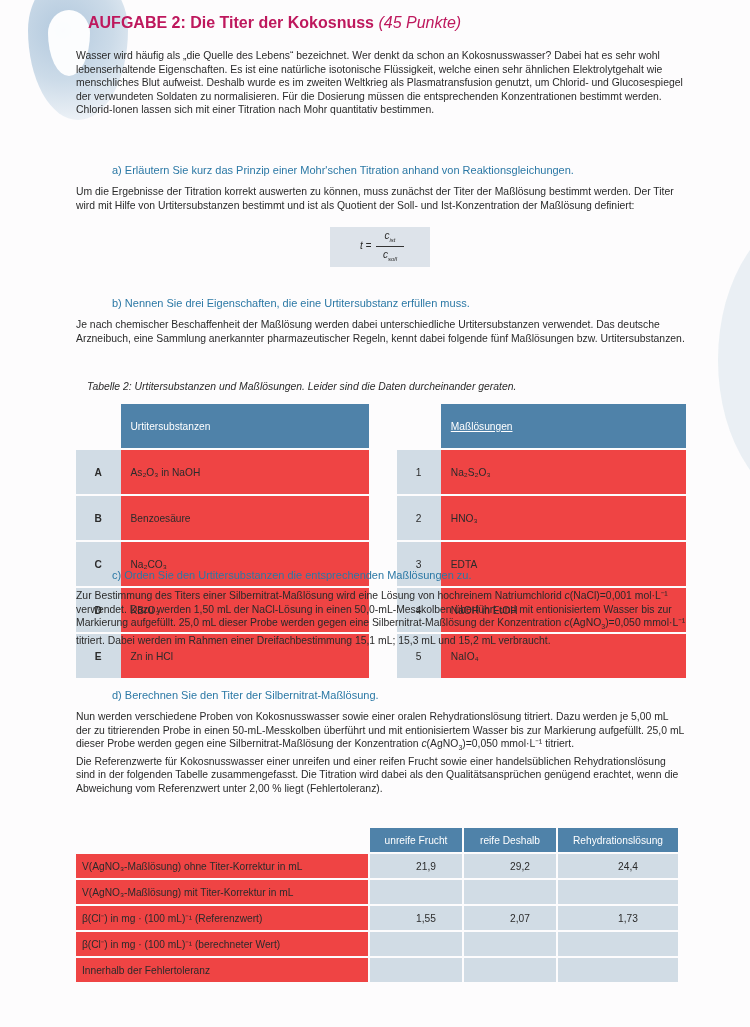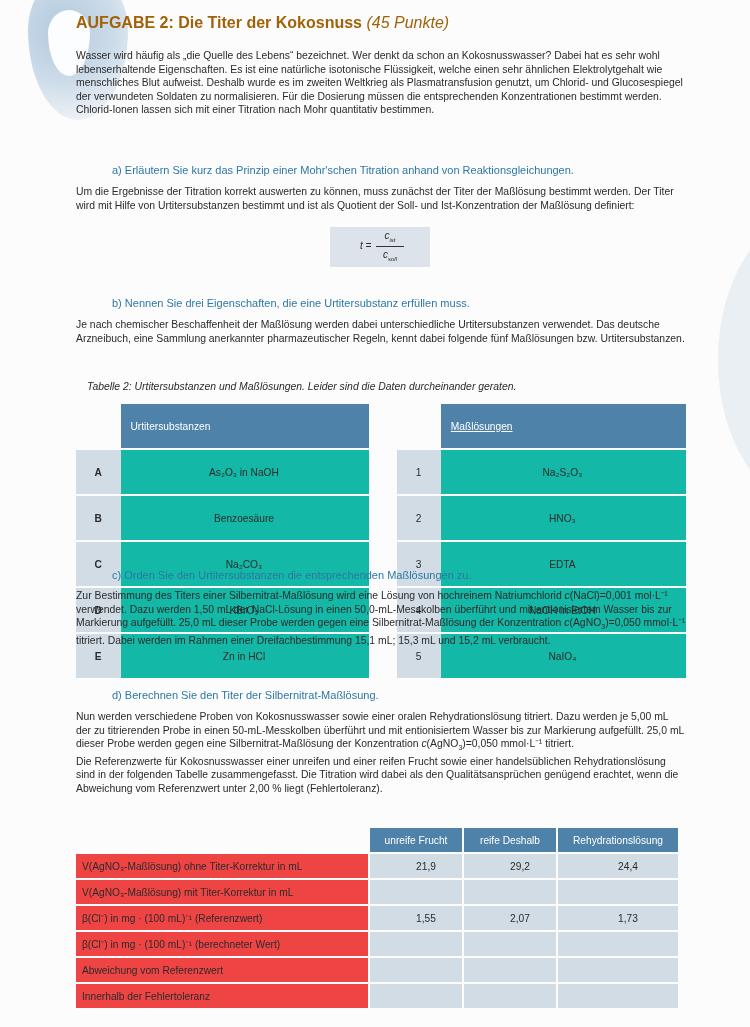--- a/index.html
+++ b/index.html
@@ -19,22 +19,22 @@
     position: absolute; left: 48px; top: 10px; width: 42px; height: 66px;
     background: #ffffff; border-radius: 50% 50% 50% 50% / 35% 35% 65% 65%;
     opacity: 0.95;
   }
   .right-arc {
     position: absolute; left: 718px; top: 210px; width: 200px; height: 300px;
     border-radius: 50%; background: #e1e9f0; opacity: 0.7;
   }
   .content { position: absolute; left: 76px; top: 0; width: 610px; }
   h1 {
-    position: absolute; top: 14px; left: 0; margin: 0;
-    font-size: 16px; font-weight: bold; color: #a16207; white-space: nowrap;
+    position: absolute; top: 14px; left: 12px; margin: 0;
+    font-size: 16px; font-weight: bold; color: #be185d; white-space: nowrap;
   }
   h1 .pts { font-weight: normal; font-style: italic; }
   p.body {
     position: absolute; left: 0; width: 610px; margin: 0;
     font-size: 10.4px; line-height: 13.6px; color: #2a2a2a;
   }
   .task {
     position: absolute; left: 24px; margin: 12px;
     font-size: 11px; color: #2b78a5; white-space: nowrap;
   }
@@ -48,21 +48,21 @@
   .formula .den { display: block; height: 16px; padding-top: 2px; }
   .formula sub { font-size: 6px; }
   .caption {
     position: absolute; left: 11px; top: 381px; margin: 0;
     font-size: 10.4px; font-style: italic; color: #2a2a2a; white-space: nowrap;
   }
   table.t1 { position: absolute; left: 0; top: 402px; border-collapse: separate; border-spacing: 0 2px; font-size: 10.2px; }
   table.t1 td, table.t1 th { height: 20px; padding: 12px; }
   table.t1 th.hd { background: #4f82a9; color: #fff; font-weight: normal; text-align: left; padding-left: 10px; }
   table.t1 td.key { width: 24px; background: #d1dce5; text-align: center; font-weight: bold; }
-  table.t1 td.val { background: #14b8a6; padding-left: 10px; text-align: center; }
+  table.t1 td.val { background: #ef4444; padding-left: 10px; }
   table.t1 td.gap { width: 4px; background: transparent; }
   table.t1 td.num { width: 24px; background: #d1dce5; text-align: center; }
   table.t1 th.blank { background: transparent; }
   table.t1 .col1 { width: 266px; }
   table.t1 .col2 { width: 266px; text-decoration: underline; }
   table.t2 { position: absolute; left: 0; top: 826px; border-collapse: separate; border-spacing: 2px 2px; font-size: 10.2px; margin-left: -2px; }
   table.t2 td, table.t2 th { height: 24px; padding: 0; }
   table.t2 th.hd { background: #4f82a9; color: #fff; font-weight: normal; text-align: center; height: 20px; }
   table.t2 th.blank { background: transparent; }
   table.t2 td.lbl { background: #ef4444; width: 286px; padding-left: 6px; }
@@ -184,26 +184,20 @@
       <td class="v">2,07</td>
       <td class="v">1,73</td>
     </tr>
     <tr>
       <td class="lbl">β(Cl⁻) in mg · (100 mL)⁻¹ (berechneter Wert)</td>
       <td class="v"></td>
       <td class="v"></td>
       <td class="v"></td>
     </tr>
     <tr>
-      <td class="lbl">Abweichung vom Referenzwert</td>
-      <td class="v"></td>
-      <td class="v"></td>
-      <td class="v"></td>
-    </tr>
-    <tr>
       <td class="lbl">Innerhalb der Fehlertoleranz</td>
       <td class="v"></td>
       <td class="v"></td>
       <td class="v"></td>
     </tr>
   </tbody>
     </table>
 </div>
 
 </body></html>

